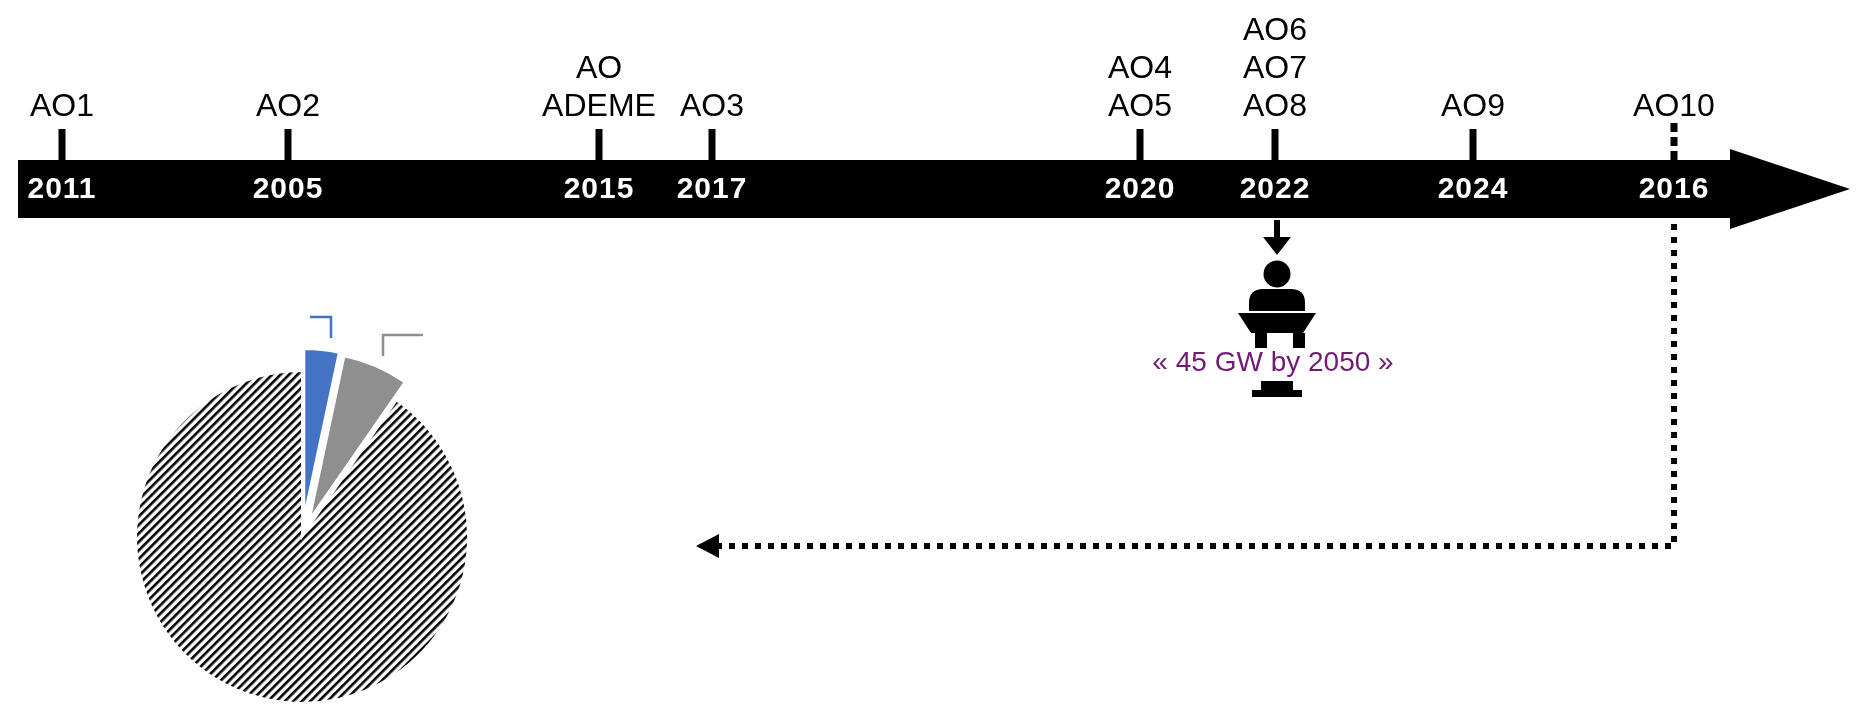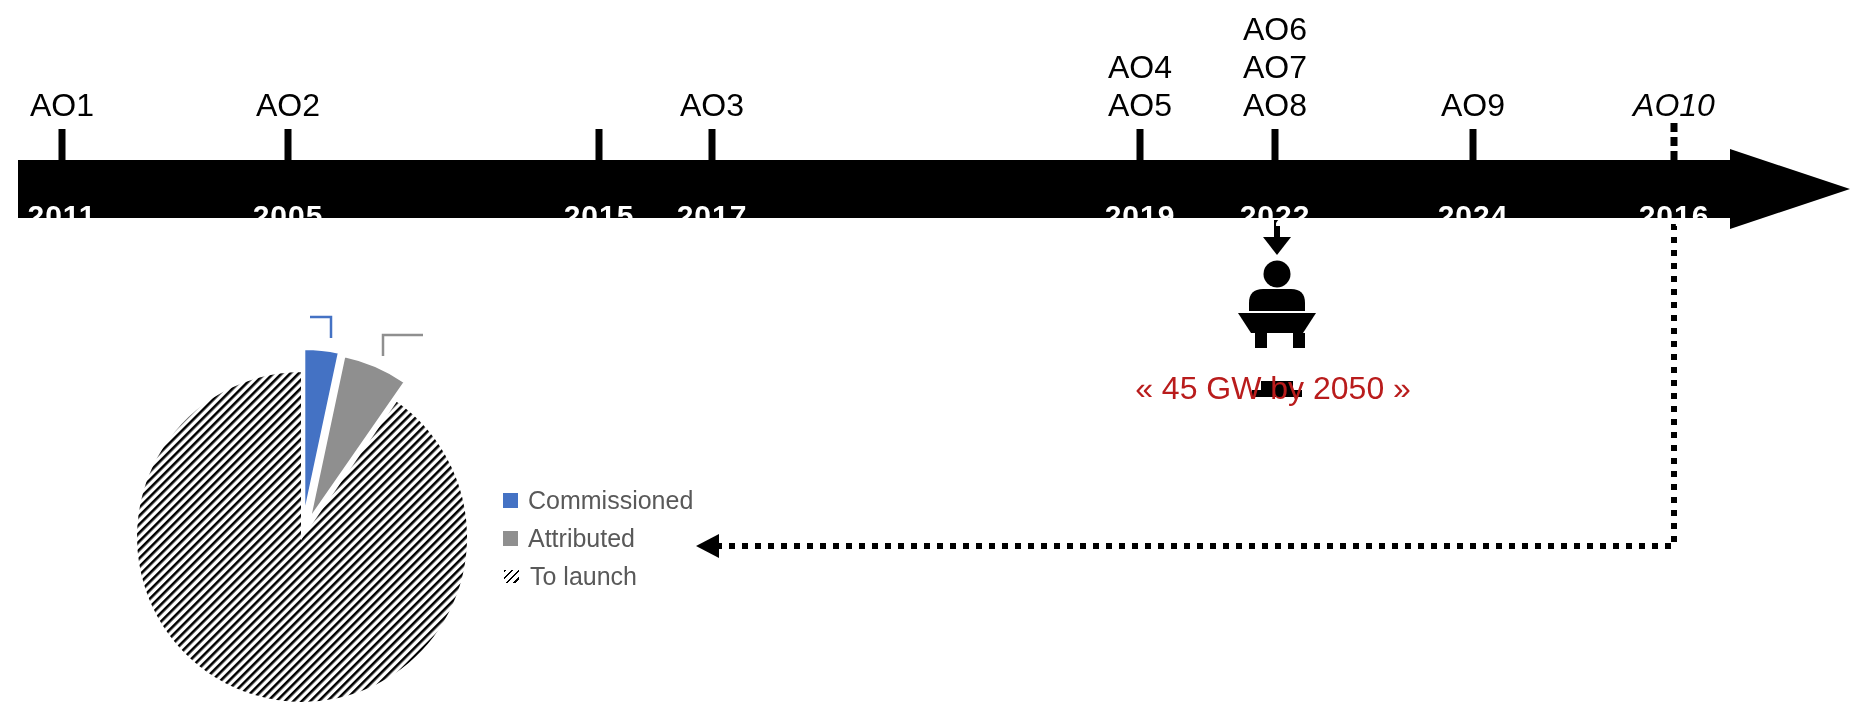--- a/index.html
+++ b/index.html
@@ -5,34 +5,34 @@
   html,body{margin:0;padding:0;background:#fff;}
   #figure{
     position:relative;width:1864px;height:724px;background:#fff;overflow:hidden;
     font-family:"Liberation Sans",sans-serif;color:#000;
   }
   #shapes{position:absolute;left:0;top:0;width:1864px;height:724px;}
   .ao{
     position:absolute;bottom:600px;transform:translateX(-50%);
     text-align:center;font-size:32px;line-height:38px;color:#000;white-space:nowrap;margin-top:24px;
   }
-  .ao.italic{font-style:italic;}
+  .ao.italic{}
   .year{
     position:absolute;top:171px;transform:translateX(-50%);
-    font-size:30px;font-weight:bold;color:#fff;letter-spacing:1px;white-space:nowrap;margin-top:28px;
+    font-size:30px;font-weight:bold;color:#fff;letter-spacing:1px;white-space:nowrap;
   }
   .pielabel{
     position:absolute;transform:translateX(-50%);text-align:center;
     font-size:31px;line-height:36px;white-space:nowrap;
   }
   .pielabel.blue{color:#4472C4;}
   .pielabel.gray{color:#8F8F8F;}
   .quote{
     position:absolute;top:346px;transform:translateX(-50%);
-    font-size:32px;color:#b91c1c;white-space:nowrap;margin-top:24px;
+    font-size:28px;color:#701a75;white-space:nowrap;
   }
   .legend{position:absolute;left:503px;top:488px;}
   .legend-row{display:flex;align-items:center;height:25px;margin-bottom:13px;}
   .legend-marker{width:15px;height:15px;margin-right:10px;flex:0 0 15px;}
   .legend-marker.m-blue{background:#4472C4;}
   .legend-marker.m-gray{background:#8F8F8F;}
   .legend-marker.m-hatch{
     background:repeating-linear-gradient(135deg,#000 0 2px,#fff 2px 5px);
     border:1px solid #fff;width:13px;height:13px;
   }
@@ -87,20 +87,24 @@
       <polyline points="423,335 383,335 383,356" fill="none" stroke="#8F8F8F" stroke-width="2.5"></polyline>
     </g>
   </svg>
 
   <div class="ao" style="left:62px">
       <div>AO1</div>
     </div>
   <div class="ao" style="left:288px">
       <div>AO2</div>
     </div>
+  <div class="ao" style="left:599px">
+    <div>AO</div>
+    <div>ADEME</div>
+  </div>
   <div class="ao" style="left:712px">
       <div>AO3</div>
     </div>
   <div class="ao" style="left:1140px">
     <div>AO4</div>
     <div>AO5</div>
   </div>
   <div class="ao" style="left:1275px">
     <div>AO6</div>
     <div>AO7</div>
@@ -110,36 +114,22 @@
       <div>AO9</div>
     </div>
   <div class="ao italic" style="left:1674px">
       <div>AO10</div>
     </div>
 
   <div class="year" style="left:62px">2011</div>
   <div class="year" style="left:288px">2005</div>
   <div class="year" style="left:599px">2015</div>
   <div class="year" style="left:712px">2017</div>
-  <div class="year" style="left:1140px">2019</div>
+  <div class="year" style="left:1140px">2020</div>
   <div class="year" style="left:1275px">2022</div>
   <div class="year" style="left:1473px">2024</div>
   <div class="year" style="left:1674px">2016</div>
 
   <div class="quote" style="left:1273px">« 45 GW by 2050 »</div>
 
 
-  <div class="legend">
-    <div class="legend-row">
-      <span class="legend-marker m-blue"></span>
-      <span class="legend-label">Commissioned</span>
-    </div>
-    <div class="legend-row">
-      <span class="legend-marker m-gray"></span>
-      <span class="legend-label">Attributed</span>
-    </div>
-    <div class="legend-row">
-      <span class="legend-marker m-hatch"></span>
-      <span class="legend-label">To launch</span>
-    </div>
-  </div>
 
 </div>
 
 </body></html>

